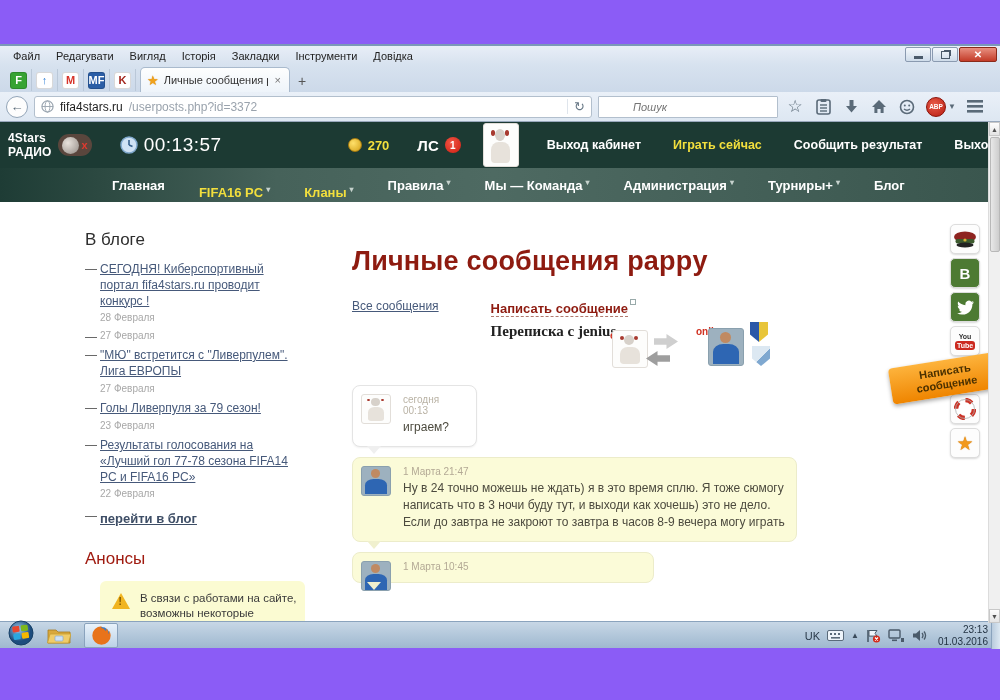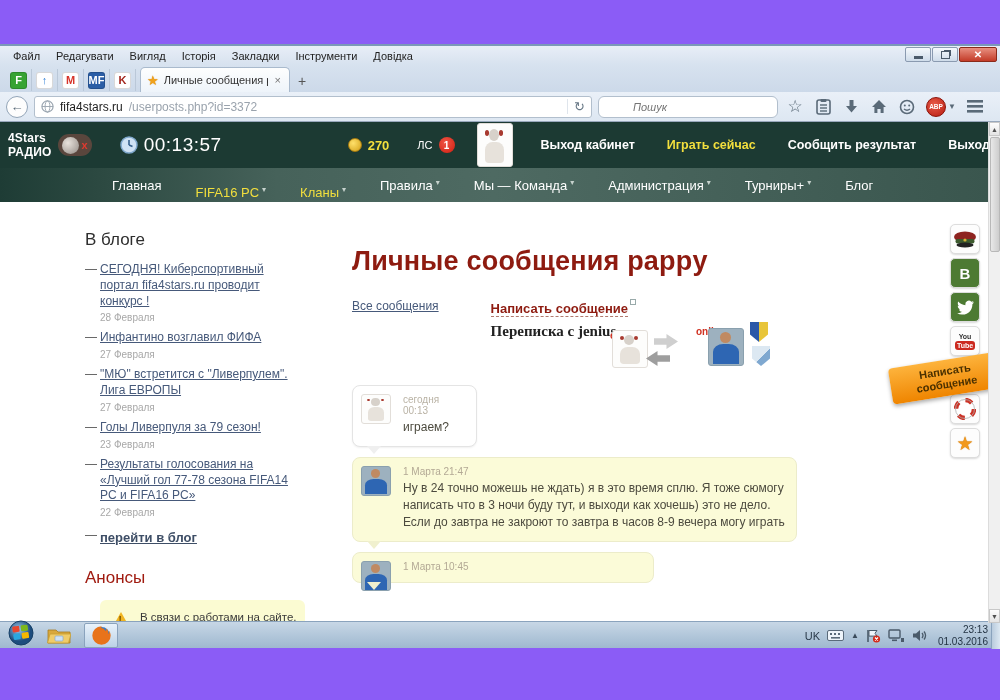--- a/index.html
+++ b/index.html
@@ -29,21 +29,21 @@
   .star-fav { color:#f0a21c; font-size:13px; line-height:13px; text-shadow:0 0 1px #c87a00; }
   .newtab { font-size:14px; color:#555; padding:0 10px 3px 8px; }
 
   
   .toolbar { position:relative; height:30px; background:linear-gradient(180deg,#eaf0f8,#dde7f2); border-bottom:1px solid #98a8bc; display:flex; align-items:center; padding:0 6px; gap:6px; }
   .nav-back { width:22px; height:22px; border-radius:50%; background:#fdfdfd; border:1px solid #93a5b8; color:#5a6a78; font-size:13px; display:flex; align-items:center; justify-content:center; }
   .urlbar { width:558px; height:22px; background:#fff; border:1px solid #b2bfcd; border-radius:3px; display:flex; align-items:center; padding:0 6px; gap:6px; font-size:12px; }
   .url-host { color:#222; }
   .url-path { color:#9aa3ad; flex:1; white-space:nowrap; overflow:hidden; }
   .reload-ico { color:#6a7a88; font-size:13px; border-left:1px solid #dfe5ec; padding-left:6px; }
-  .searchbox { width:180px; height:22px; background:#fff; border:1px solid #b2bfcd; border-radius:6px; display:flex; align-items:center; padding:0 18px; gap:16px; }
+  .searchbox { width:180px; height:22px; background:#fff; border:1px solid #b2bfcd; border-radius:1px; display:flex; align-items:center; padding:0 18px; gap:16px; }
   .searchbox input { border:none; outline:none; width:130px; font-size:11px; font-style:italic; color:#888; background:transparent; font-family:"Liberation Sans",sans-serif; }
   .tb-ico { width:22px; display:flex; align-items:center; justify-content:center; color:#5a6a78; }
   .abp { width:20px; height:20px; border-radius:50%; background:radial-gradient(circle at 40% 35%,#e85a48,#b61c10); color:#fff; font-size:6.5px; font-weight:bold; display:flex; align-items:center; justify-content:center; border:1px solid #8a1208; }
   .caret-small { color:#5a6a78; font-size:8px; margin-left:2px; }
 
   
   .viewport { position:relative; height:501px; background:#fff; overflow:hidden; }
   .scrollbar { position:absolute; right:0; top:0; width:12px; height:100%; background:#f0f0f0; border-left:1px solid #dcdcdc; z-index:50; }
   .sb-btn { height:14px; display:flex; align-items:center; justify-content:center; font-size:7px; color:#505050; background:linear-gradient(180deg,#fdfdfd,#e4e4e4); border:1px solid #c8c8c8; }
   .sb-btn.down { position:absolute; bottom:0; width:100%; }
@@ -54,31 +54,31 @@
   .radio-label { font-size:12px; font-weight:bold; margin-left:8px; letter-spacing:.2px; }
   .radio-pill { margin-left:6px; width:44px; height:22px; border-radius:11px; background:rgba(205,95,80,.35); display:flex; align-items:center; padding:0 4px; gap:3px; }
   .radio-ball { width:17px; height:17px; border-radius:50%; background:radial-gradient(circle at 35% 35%, #e8e2dc, #b9b2ac 55%, #8f8a84); }
   .radio-x { color:#e03a2f; font-weight:bold; font-size:11px; }
   .hdr-clock { display:flex; align-items:center; gap:6px; margin-left:28px; }
   .clock-time { font-size:19px; letter-spacing:.5px; }
   .hdr-coins { display:flex; align-items:center; gap:6px; margin-left:126px; }
   .coin { width:14px; height:14px; border-radius:50%; background:radial-gradient(circle at 35% 35%, #ffe06a, #d4a017); border:1px solid #a87c10; }
   .coins-num { color:#f3df3d; font-size:13px; font-weight:bold; }
   .hdr-pm { display:flex; align-items:center; gap:6px; margin-left:28px; }
-  .pm-label { font-size:11px; font-weight:normal; }
+  .pm-label { font-size:15px; font-weight:bold; }
   .pm-badge { width:16px; height:16px; border-radius:50%; background:radial-gradient(circle at 40% 35%, #f05545, #cf1d10); color:#fff; font-size:10px; font-weight:bold; display:flex; align-items:center; justify-content:center; }
   .hdr-avatar { width:36px; height:44px; margin-left:22px; background:#f6f4f1; border-radius:2px; position:relative; overflow:hidden; }
   .hdr-links { display:flex; align-items:center; gap:32px; margin-left:28px; }
   .hdr-link { font-size:12.5px; font-weight:bold; color:#fff; white-space:nowrap; }
   .hdr-link.accent { color:#f3df3d; }
 
   
   .site-nav { position:absolute; left:0; top:46px; width:988px; height:34px;
     background:linear-gradient(90deg,#1e3c35 0%,#2c4941 10%,#46625a 28%,#4e6a62 50%,#446058 75%,#3a564e 100%); display:flex; align-items:center; padding-left:112px; gap:34px; }
-  .nav-item { font-size:13px; font-weight:normal; color:#fff; white-space:nowrap; }
+  .nav-item { font-size:13px; font-weight:bold; color:#fff; white-space:nowrap; }
   .nav-item.accent { color:#f3df3d;margin-top:14px; }
   .nav-caret { font-size:8px; color:#c6d2cd; vertical-align:top; margin-left:3px; }
 
   
   .page { position:absolute; left:0; top:80px; width:988px; height:421px; background:#fff; overflow:hidden; }
 
   
   .sidebar { position:absolute; left:85px; top:28px; width:232px; }
   .sb-heading { font-size:17px; color:#2e2e2e; margin-bottom:12px; }
   .post { padding-left:15px; position:relative; margin-bottom:7px; }
@@ -373,21 +373,20 @@
 
         <aside class="sidebar">
           <div class="sb-heading">В блоге</div>
 
             <div class="post">
               <a class="post-link">СЕГОДНЯ! Киберспортивный портал fifa4stars.ru проводит конкурс !</a>
               <div class="post-date">28 Февраля</div>
             </div>
 
             <div class="post">
-              <a class="post-link">Инфантино возглавил ФИФА</a>
               <div class="post-date">27 Февраля</div>
             </div>
 
             <div class="post">
               <a class="post-link">"МЮ" встретится с "Ливерпулем". Лига ЕВРОПЫ</a>
               <div class="post-date">27 Февраля</div>
             </div>
 
             <div class="post">
               <a class="post-link">Голы Ливерпуля за 79 сезон!</a>

